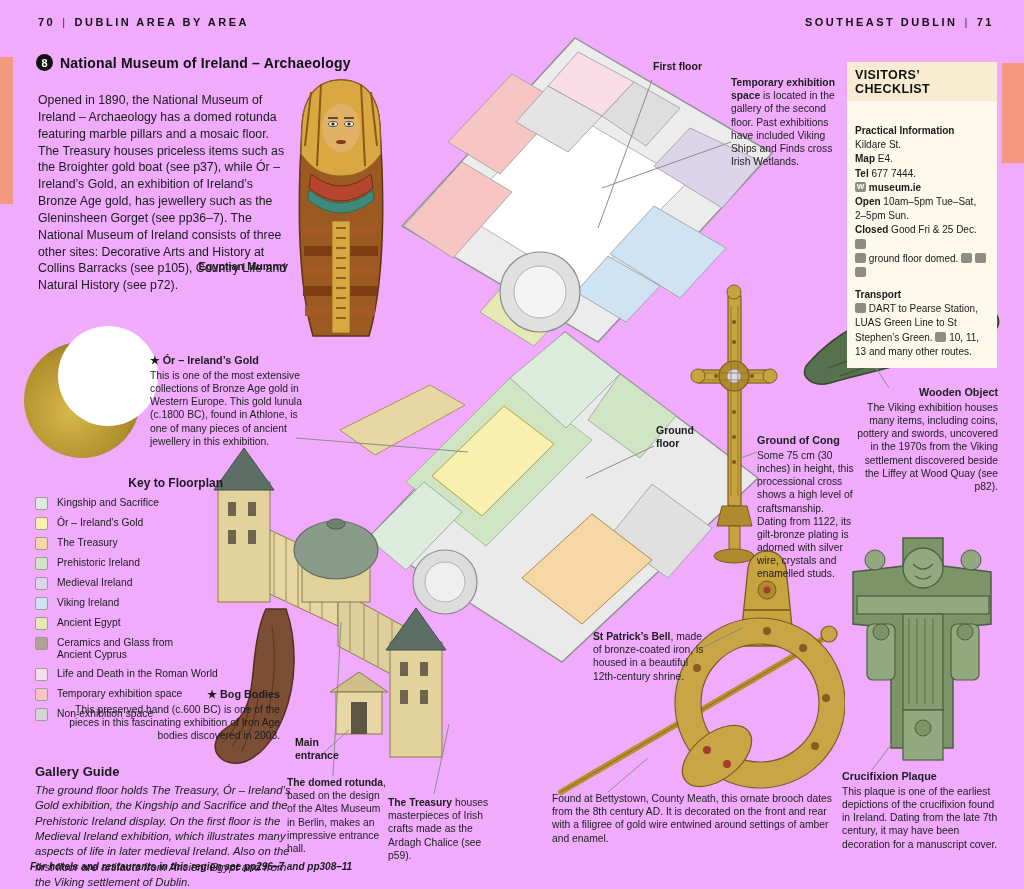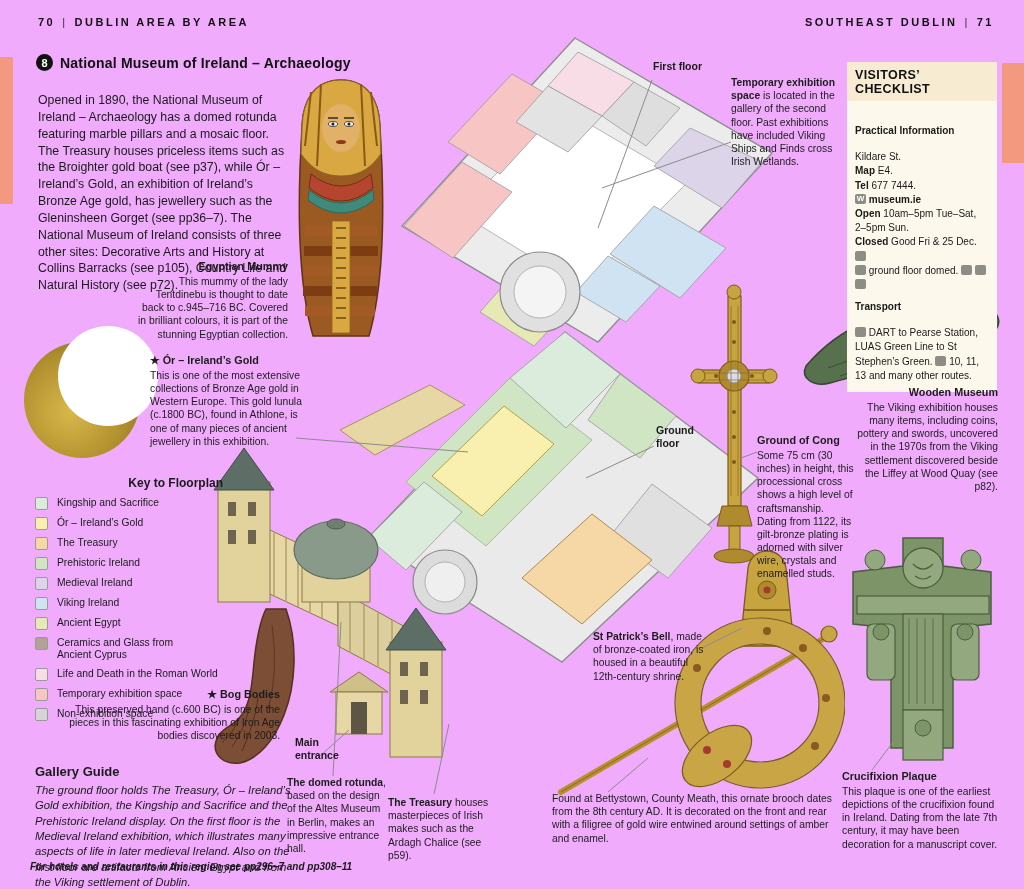--- a/index.html
+++ b/index.html
@@ -42,21 +42,21 @@
   .gallery{position:absolute;left:35px;top:764px;width:264px;z-index:3;}
   .gallery-title{font-size:13px;font-weight:bold;margin-bottom:4px;}
   .gallery-body{font-size:11.3px;line-height:1.36;font-style:italic;}
   .footer-note{position:absolute;left:30px;top:861px;font-size:10px;font-weight:bold;font-style:italic;z-index:3;}
 
   
   .checklist{position:absolute;left:847px;top:62px;width:150px;z-index:3;}
   .ck-header{font-size:12.5px;font-weight:bold;letter-spacing:.4px;padding:6px 8px 5px;color:#111;}
   .ck-body{padding:21px 8px 9px;font-size:10px;line-height:1.42;}
   .ck-h{font-weight:bold;margin-top:2px;}
-  .ck-h + .ck-line{margin-top:12px;}
+  .ck-h + .ck-line{margin-top:0;}
   .ck-line b{font-weight:bold;}
   .ck-gap{height:6px;}
   .ck-icon{display:inline-block;width:11px;height:10px;background:#8d8d86;border-radius:2px;vertical-align:-1px;
            color:#fff;font-size:8px;line-height:10px;text-align:center;font-weight:bold;overflow:hidden;}
 
   
   .art{position:absolute;z-index:1;}
   .plan{position:absolute;left:210px;top:30px;width:670px;height:770px;z-index:0;}
   .lines{position:absolute;left:0;top:0;width:1024px;height:889px;z-index:2;pointer-events:none;}
 </style>
@@ -262,21 +262,20 @@
     <rect x="106" y="92" width="28" height="56" rx="6" fill="#93a87e" stroke="#49603f" stroke-width="1.2"></rect>
     <circle cx="120" cy="100" r="8" fill="#7d9468" stroke="#49603f"></circle>
     <circle cx="30" cy="28" r="10" fill="#93a87e" stroke="#49603f"></circle>
     <circle cx="126" cy="28" r="10" fill="#93a87e" stroke="#49603f"></circle>
     <rect x="58" y="178" width="40" height="50" fill="#93a87e" stroke="#49603f" stroke-width="1.2"></rect>
     <circle cx="78" cy="196" r="8" fill="#7d9468" stroke="#49603f"></circle>
   </svg>
 
   <div class="cap right" style="left:138px;top:260px;width:150px">
     <span class="cap-title">Egyptian Mummy</span>
-    <span>This mummy of the lady Tentdinebu is thought to date back to c.945–716 BC. Covered in brilliant colours, it is part of the stunning Egyptian collection.</span>
   </div>
 
   <div class="cap" style="left:150px;top:354px;width:158px">
     <span class="cap-title">★ Ór – Ireland’s Gold</span>
     <span>This is one of the most extensive collections of Bronze Age gold in Western Europe. This gold lunula (c.1800 BC), found in Athlone, is one of many pieces of ancient jewellery in this exhibition.</span>
   </div>
 
   <div class="key">
     <div class="key-title">Key to Floorplan</div>
     <div class="key-row">
@@ -356,21 +355,21 @@
       <div class="ck-line"><b>Open</b><span> 10am–5pm Tue–Sat, 2–5pm Sun.</span></div>
       <div class="ck-line"><b>Closed</b><span> Good Fri &amp; 25 Dec.</span> <span class="ck-icon"></span></div>
       <div class="ck-line"><span class="ck-icon"></span> <span>ground floor domed.</span> <span class="ck-icon"></span> <span class="ck-icon"></span> <span class="ck-icon"></span></div>
       <div class="ck-gap"></div>
       <div class="ck-h">Transport</div>
       <div class="ck-line"><span class="ck-icon"></span> <span>DART to Pearse Station, LUAS Green Line to St Stephen’s Green.</span> <span class="ck-icon"></span> <span>10, 11, 13 and many other routes.</span></div>
     </div>
   </div>
 
   <div class="cap right" style="left:852px;top:386px;width:146px">
-    <span class="cap-title">Wooden Museum</span>
+    <span class="cap-title">Wooden Object</span>
     <span>The Viking exhibition houses many items, including coins, pottery and swords, uncovered in the 1970s from the Viking settlement discovered beside the Liffey at Wood Quay (see p82).</span>
   </div>
 
   <div class="cap" style="left:757px;top:434px;width:98px">
     <span class="cap-title">Ground of Cong</span>
     <span>Some 75 cm (30 inches) in height, this processional cross shows a high level of craftsmanship. Dating from 1122, its gilt-bronze plating is adorned with silver wire, crystals and enamelled studs.</span>
   </div>
 
   <div class="cap" style="left:593px;top:630px;width:115px">
     <b>St Patrick’s Bell</b><span>, made of bronze-coated iron, is housed in a beautiful 12th-century shrine.</span>
@@ -383,16 +382,16 @@
   <div class="cap" style="left:842px;top:770px;width:160px">
     <span class="cap-title">Crucifixion Plaque</span>
     <span>This plaque is one of the earliest depictions of the crucifixion found in Ireland. Dating from the late 7th century, it may have been decoration for a manuscript cover.</span>
   </div>
 
   <div class="cap" style="left:287px;top:776px;width:100px">
     <b>The domed rotunda</b><span>, based on the design of the Altes Museum in Berlin, makes an impressive entrance hall.</span>
   </div>
 
   <div class="cap" style="left:388px;top:796px;width:112px">
-    <b>The Treasury</b><span> houses masterpieces of Irish makes such as the Ardagh Chalice (see p59).</span>
+    <b>The Treasury</b><span> houses masterpieces of Irish crafts made as the Ardagh Chalice (see p59).</span>
   </div>
 
 </div>
 
 </body></html>

